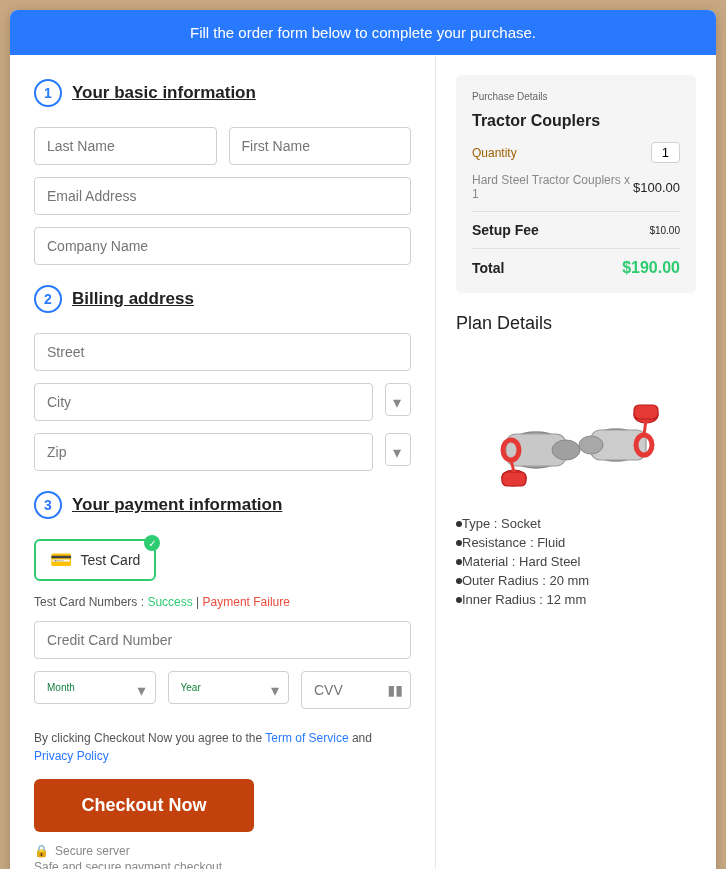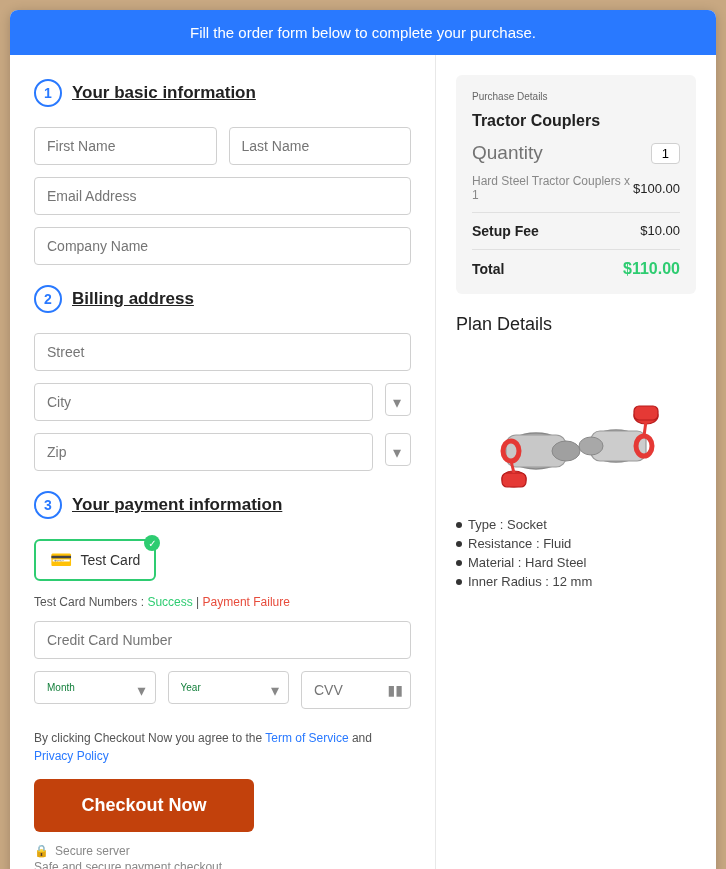--- a/index.html
+++ b/index.html
@@ -209,22 +209,22 @@
       color: #222;
       margin-bottom: 12px;
     }
     .detail-row {
       display: flex;
       justify-content: space-between;
       align-items: center;
       margin-bottom: 10px;
     }
     .detail-label {
-      font-size: 19px;
-      color: #737373;
+      font-size: 12px;
+      color: #a16207;
     }
     .quantity-box {
       border: 1px solid #d0d0d0;
       border-radius: 4px;
       padding: 2px 10px;
       font-size: 13px;
       background: #fff;
     }
     .detail-desc {
       font-size: 12px;
@@ -237,30 +237,31 @@
       font-weight: 500;
     }
     .divider {
       border: none;
       border-top: 1px solid #e0e0e0;
       margin: 10px 0;
     }
     .setup-row {
       display: flex;
       justify-content: space-between;
+      align-items: center;
       margin-bottom: 6px;
       margin-top: 9px;
     }
     .setup-label {
       font-size: 14px;
       font-weight: bold;
       color: #222;
     }
     .setup-price {
-      font-size: 13px;
+      font-size: 10px;
       color: #222;
     }
     .total-row {
       display: flex;
       justify-content: space-between;
       align-items: center;
     }
     .total-label {
       font-size: 14px;
       font-weight: bold;
@@ -286,21 +287,20 @@
     .product-specs {
       list-style: none;
       padding: 0;
     }
     .product-specs li {
       font-size: 13px;
       color: #444;
       margin-bottom: 4px;
       display: flex;
       align-items: center;
-      gap: 6px;
     }
     .bullet {
       width: 6px; height: 6px;
       border-radius: 50%;
       background: #333;
       flex-shrink: 0;
     }
   </style>
 </head>
 <body>
@@ -315,22 +315,22 @@
 
     <div class="left-col">
 
       
       <div class="section-header section-gap">
         <div class="section-number">1</div>
         <span class="section-title">Your basic information</span>
       </div>
 
       <div class="form-row">
+        <input class="form-input" type="text" placeholder="Last Name" style="">
         <input class="form-input" type="text" placeholder="First Name" style="">
-        <input class="form-input" type="text" placeholder="Last Name" style="">
       </div>
 
       <div class="form-row">
         <input class="form-input" type="email" placeholder="Email Address" style="">
       </div>
 
       <div class="form-row section-gap">
         <input class="form-input" type="text" placeholder="Company Name" style="">
       </div>
 
@@ -452,21 +452,21 @@
 
         <div class="setup-row">
           <span class="setup-label">Setup Fee</span>
           <span class="setup-price">$10.00</span>
         </div>
 
         <hr class="divider">
 
         <div class="total-row">
           <span class="total-label">Total</span>
-          <span class="total-price">$110.00</span>
+          <span class="total-price">$190.00</span>
         </div>
       </div>
 
       <div>
         <div class="plan-details-title">Plan Details</div>
 
         <div class="product-image-area">
           <svg width="200" height="150" viewBox="0 0 200 150">
 
             <ellipse cx="60" cy="100" rx="30" ry="18" fill="#b0b0b0" stroke="#888" stroke-width="1.5"></ellipse>
@@ -499,20 +499,24 @@
           <li>
             <span class="bullet"></span>
             <span>Resistance : Fluid</span>
           </li>
           <li>
             <span class="bullet"></span>
             <span>Material : Hard Steel</span>
           </li>
           <li>
             <span class="bullet"></span>
+            <span>Outer Radius : 20 mm</span>
+          </li>
+          <li>
+            <span class="bullet"></span>
             <span>Inner Radius : 12 mm</span>
           </li>
         </ul>
       </div>
 
     </div>
   </div>
 </div>
 
 </body></html>

